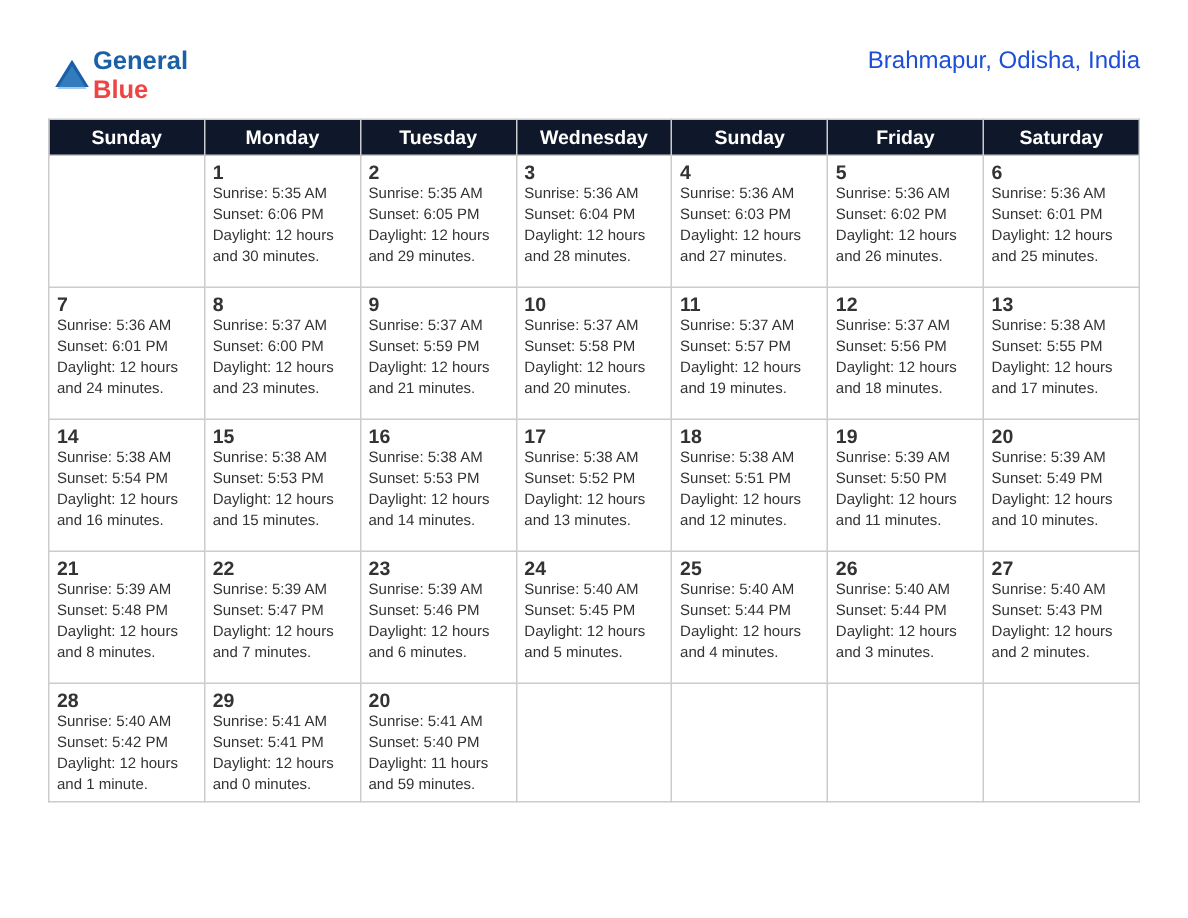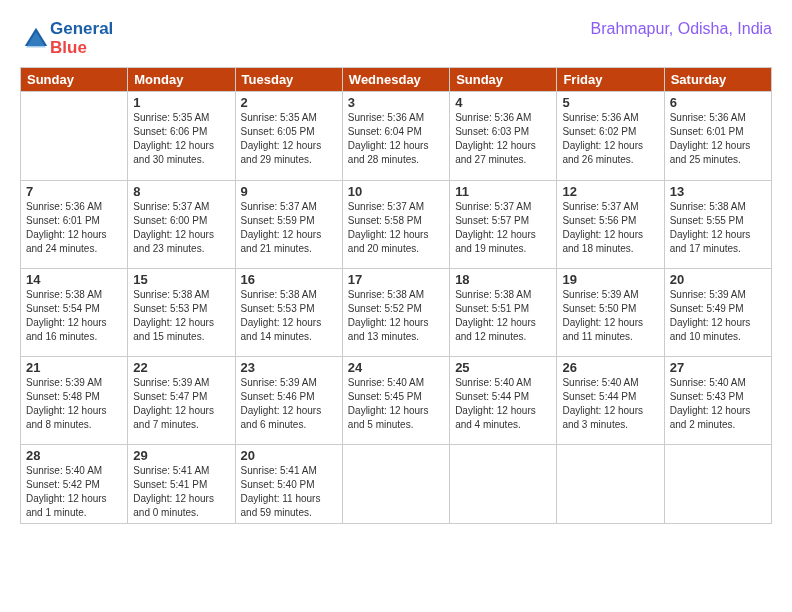--- a/index.html
+++ b/index.html
@@ -6,21 +6,21 @@
     body {
       font-family: Arial, sans-serif;
       background: #fff;
       width: 792px;
       height: 612px;
       overflow: hidden;
     }
     .container {
       width: 792px;
       height: 544px;
-      padding: 20px;
+      padding: 32px;
       display: flex;
       flex-direction: column;
     }
     .header {
       display: flex;
       justify-content: space-between;
       align-items: flex-start;
       margin-bottom: 10px;
     }
     .logo {
@@ -35,31 +35,31 @@
     .title-block {
       text-align: right;
     }
     .month-title {
       font-size: 32px;
       font-weight: bold;
       color: #333;
     }
     .location {
       font-size: 16px;
-      color: #8b5cf6;
+      color: #1d4ed8;
     }
     .calendar {
       width: 100%;
       border-collapse: collapse;
       flex: 1;
     }
     .calendar th {
-      background: #c2410c;
+      background: #0f172a;
       color: #fff;
-      text-align: left;
+      text-align: center;
       padding: 4px 6px;
       font-size: 13px;
       border: 1px solid #ccc;
     }
     .calendar td {
       border: 1px solid #ccc;
       vertical-align: top;
       padding: 3px 5px;
       width: calc(100% / 7);
       font-size: 10.5px;

